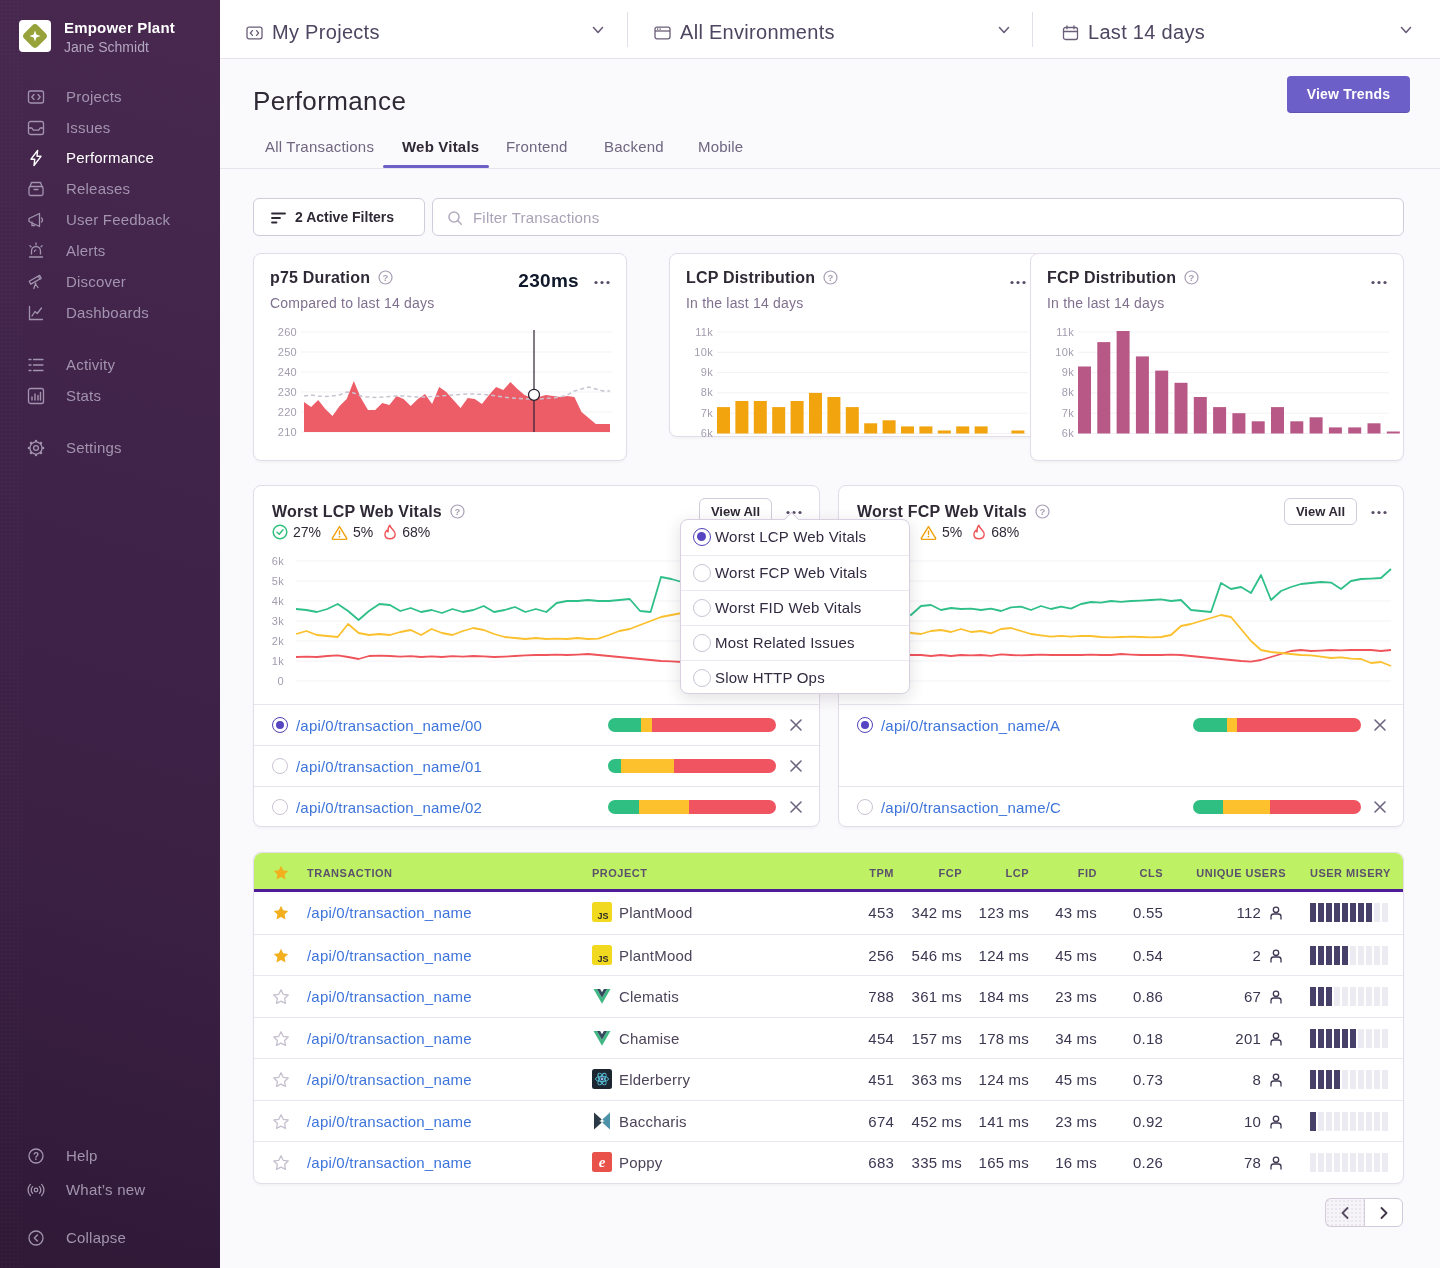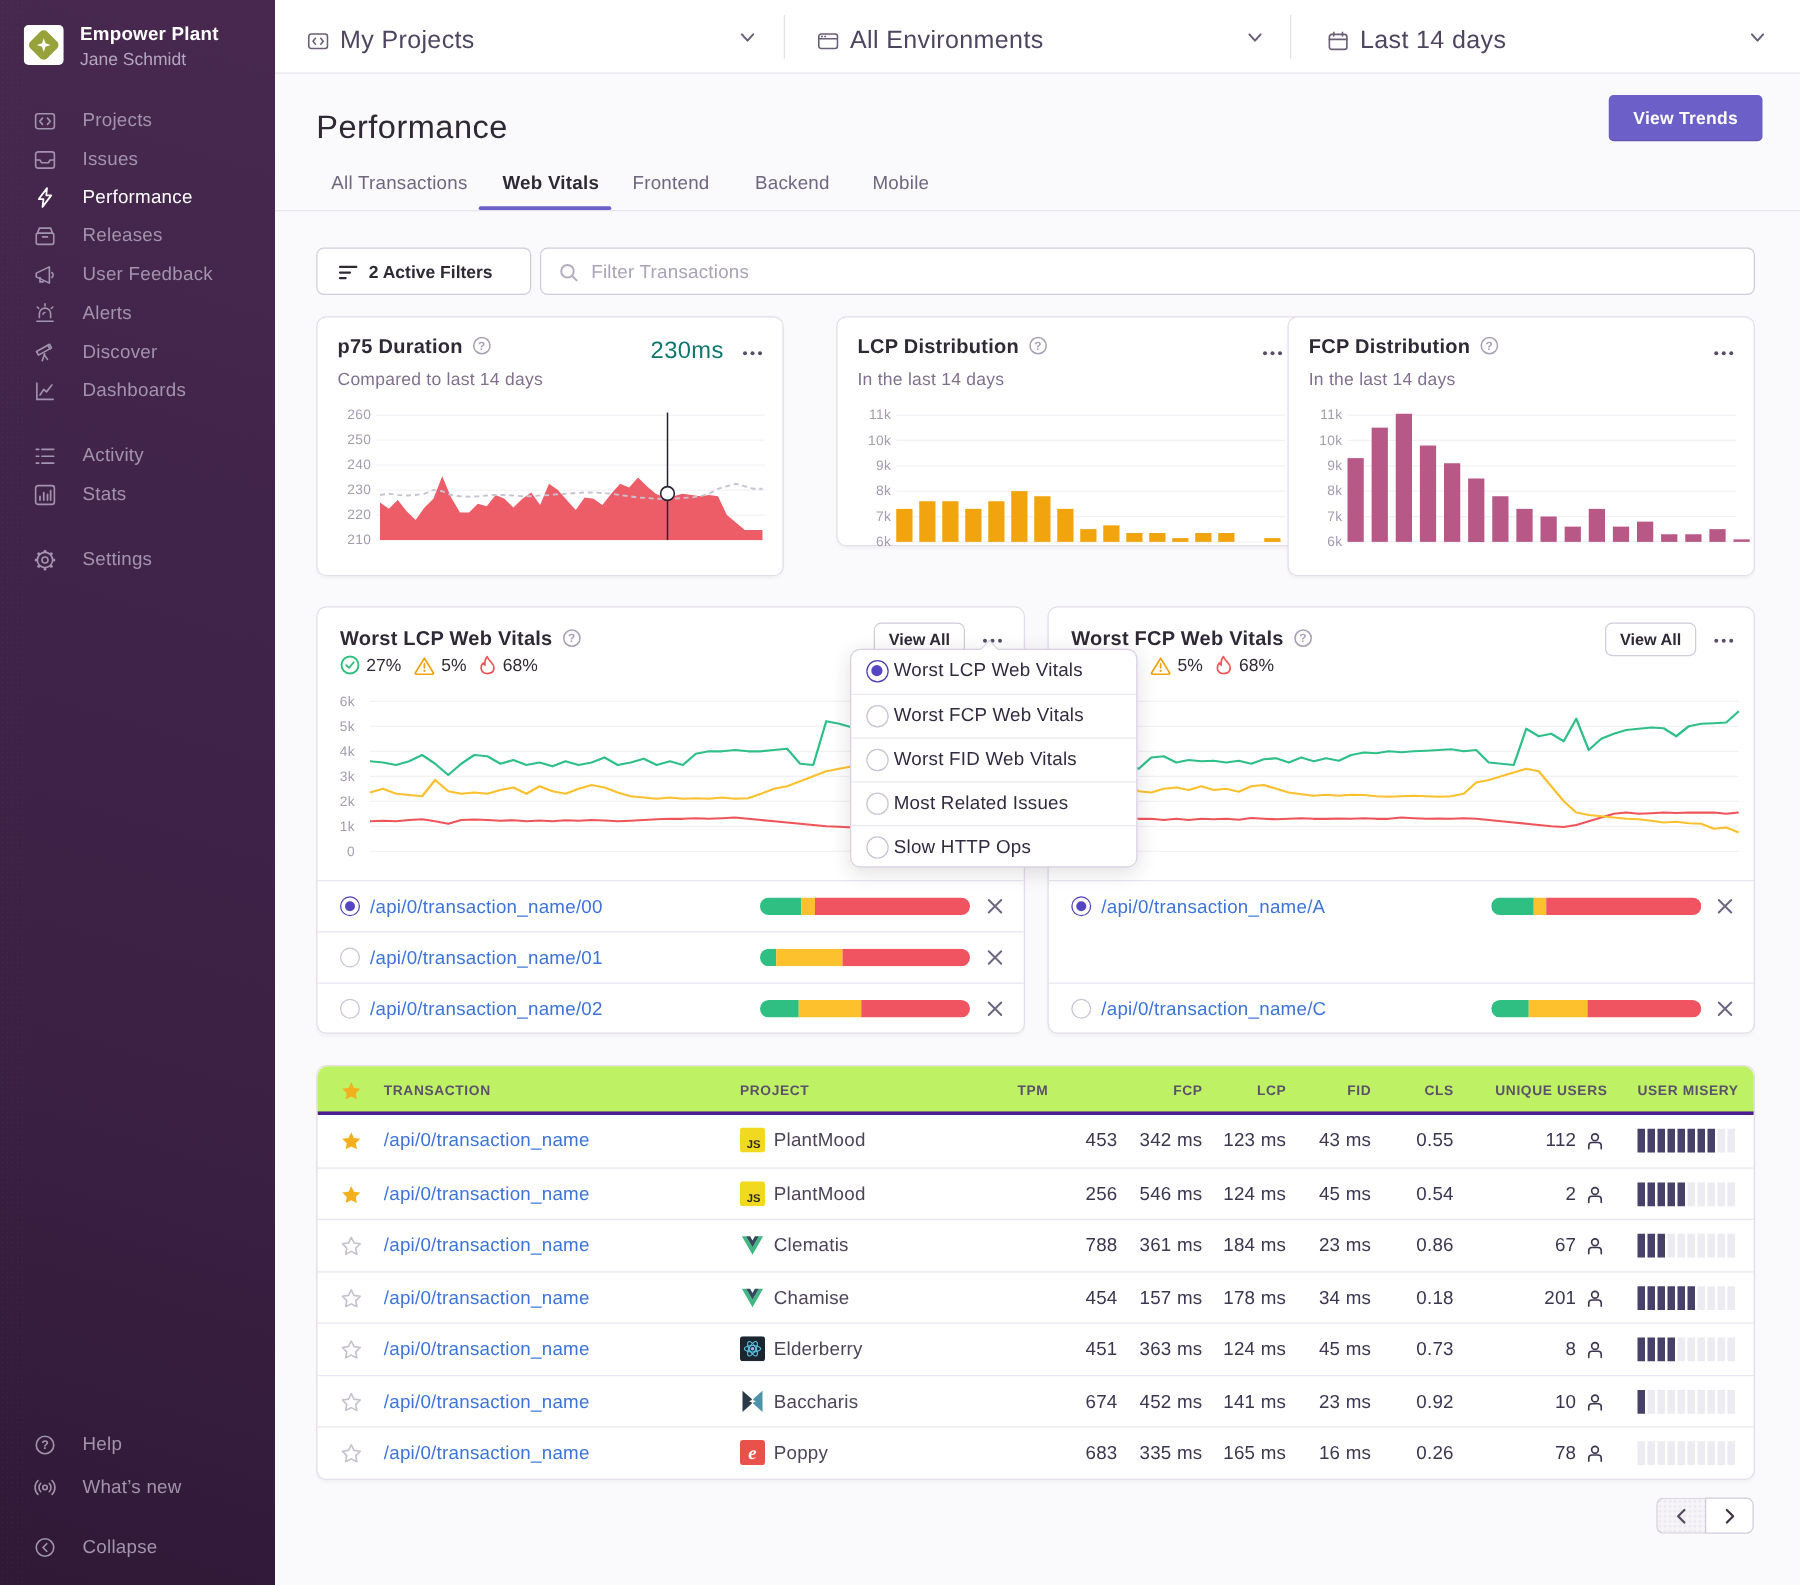--- a/index.html
+++ b/index.html
@@ -25,21 +25,21 @@
 .tab.on{color:#2f2936;font-weight:bold}
 .tabline{position:absolute;left:220px;top:168px;width:1220px;height:1px;background:#e8e4ee}
 .tabu{position:absolute;left:383px;top:165px;width:106px;height:3px;background:#6c5fc7;border-radius:2px}
 .btn-filter{position:absolute;left:253px;top:198px;width:172px;height:38px;background:#fff;border:1px solid #d2cbdb;border-radius:6px;
   font-size:14px;font-weight:bold;color:#2f2936}
 .search{position:absolute;left:432px;top:198px;width:972px;height:38px;background:#fff;border:1px solid #d2cbdb;border-radius:6px}
 .search .ph{position:absolute;left:40px;top:10px;font-size:15px;color:#aaa2b6;letter-spacing:.2px}
 .card{position:absolute;background:#fff;border:1px solid #e3dce9;border-radius:8px;box-shadow:0 2px 2px rgba(43,34,51,.03)}
 .ctitle{position:absolute;left:16px;top:15px;font-size:16px;font-weight:bold;color:#2f2936;letter-spacing:.2px;white-space:nowrap}
 .csub{position:absolute;left:16px;top:41px;font-size:14px;color:#80708f;letter-spacing:.2px}
-.cval{position:absolute;top:16px;font-size:19px;color:#0f766e;font-weight:400;letter-spacing:.3px}
+.cval{position:absolute;top:16px;font-size:19px;color:#0f172a;font-weight:700;letter-spacing:.3px}
 .dots{position:absolute;width:16px;height:6px}
 .qm{display:inline-block;vertical-align:-2px;margin-left:8px}
 .statrow{position:absolute;top:38px;font-size:14px;color:#2f2936;display:flex;align-items:flex-end}
 .va{position:absolute;top:12px;width:73px;height:27px;border:1px solid #d2cbdb;border-radius:6px;background:#fff;
   font-size:13px;font-weight:bold;color:#2f2936;text-align:center;line-height:25px}
 .vrow{position:absolute;left:0;width:100%;height:41px;border-top:1px solid #e9e5ee}
 .vlink{position:absolute;left:42px;top:12px;font-size:15px;color:#3d74db;letter-spacing:.2px}
 .radio{position:absolute;width:16px;height:16px;border-radius:50%;border:1.5px solid #cbc3d5;background:#fff}
 .radio.sel{border-color:#4f41b8}
 .radio.sel:after{content:"";position:absolute;left:2.5px;top:2.5px;width:8px;height:8px;border-radius:50%;background:#5646c2}
@@ -580,21 +580,21 @@
   </div>
 <div class="table">
     <div class="thead">
       <div class="abs" style="left:19px;top:12px">
         <svg width="16" height="15" viewBox="0 0 16 15">
           <path d="M8 0.8 L10.2 5.3 L15.2 6 L11.6 9.5 L12.5 14.4 L8 12.1 L3.5 14.4 L4.4 9.5 L0.8 6 L5.8 5.3 Z" fill="#f2b01e"></path>
         </svg>
       </div>
       <div class="th" style="left:53px">TRANSACTION</div>
       <div class="th" style="left:338px">PROJECT</div>
-      <div class="th" style="left:560px;width:80px;">TPM</div>
+      <div class="th" style="left:560px;width:80px;text-align:right">TPM</div>
       <div class="th" style="left:628px;width:80px;text-align:right">FCP</div>
       <div class="th" style="left:695px;width:80px;text-align:right">LCP</div>
       <div class="th" style="left:763px;width:80px;text-align:right">FID</div>
       <div class="th" style="left:829px;width:80px;text-align:right">CLS</div>
       <div class="th" style="left:892px;width:140px;text-align:right">UNIQUE USERS</div>
       <div class="th" style="left:1056px">USER MISERY</div>
     </div>
     <div class="trow" style="top:39.0px">
       <div class="abs" style="left:19px;top:13px">
         <svg width="16" height="15" viewBox="0 0 16 15">

